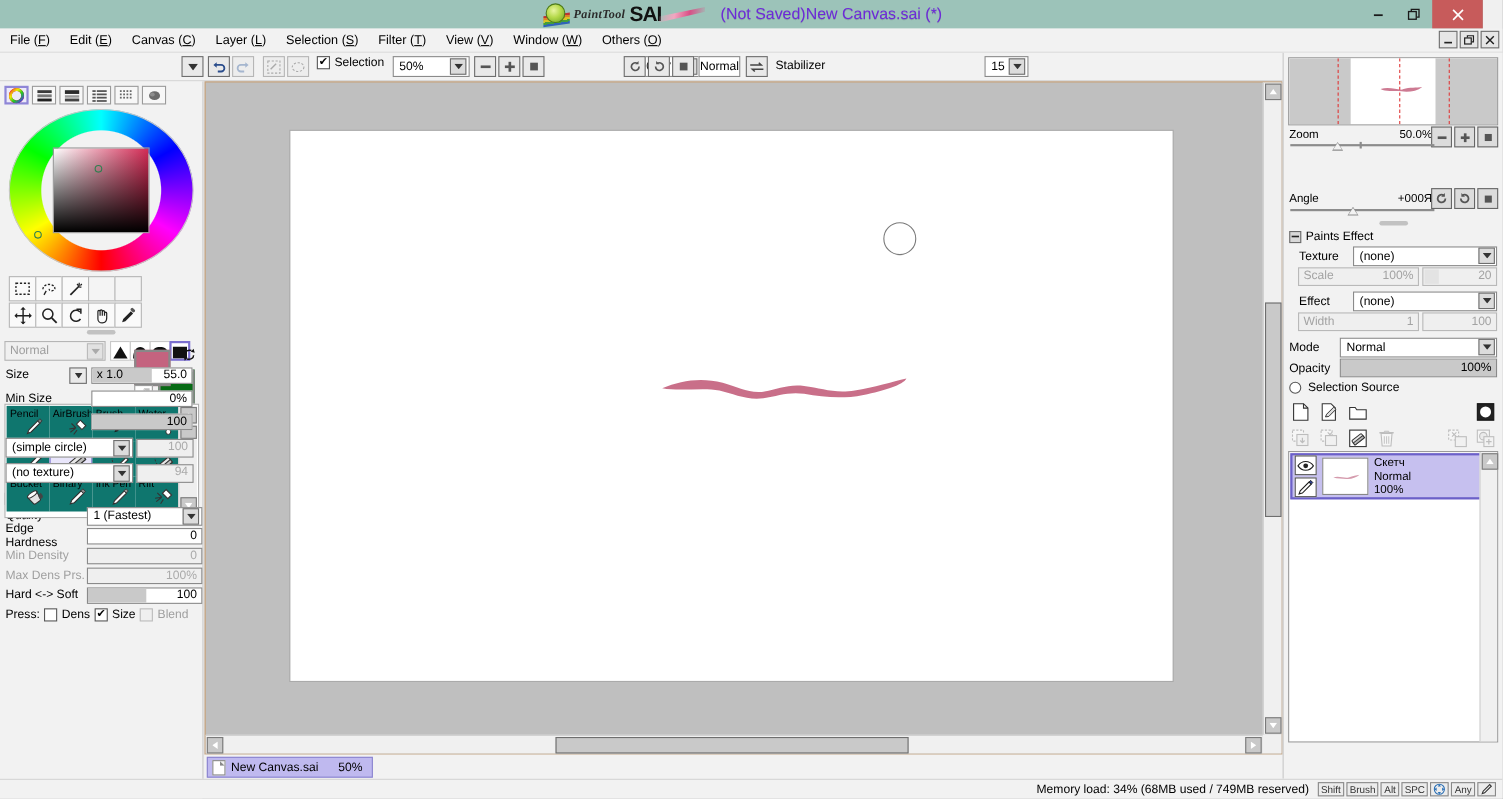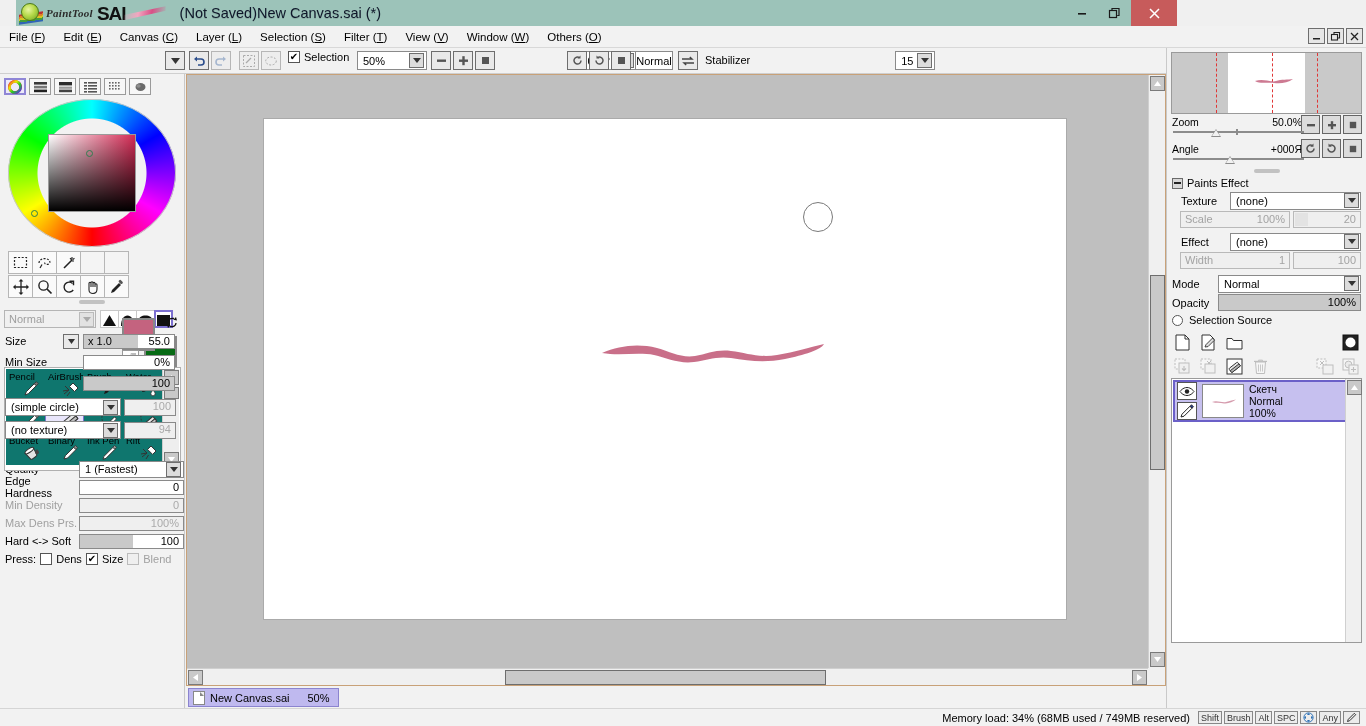--- a/index.html
+++ b/index.html
@@ -10,23 +10,23 @@
     font-size:11px;
     color:#000;
     background:#f0f0f0;
     overflow:hidden;
     -webkit-font-smoothing:none;
   }
   .app { position:relative; width:1366px; height:726px; }
 
   
   .titlebar {
-    position:absolute; left:16px; top:0; width:1161px; height:26px;
+    position:absolute; left:0; top:0; width:1348px; height:26px;
     background:#9cc3b9;
-    display:flex; align-items:center;
+    display:flex; align-items:center;justify-content:center;
   }
   .logo-box { width:26px; height:22px; margin-left:3px; position:relative; }
   .logo-circle{
     position:absolute; left:2px; top:1px; width:18px; height:18px;
     border-radius:50%;
     background:radial-gradient(circle at 40% 35%, #e8f5a0 0%, #b5d94a 45%, #6aa320 100%);
     border:1px solid #4d7a18;
   }
   .logo-strips{
     position:absolute; left:0px; top:11px; width:24px; height:10px;
@@ -43,21 +43,21 @@
     font-family:"Liberation Sans", sans-serif;
     font-weight:bold; font-size:19px; color:#111;
     letter-spacing:-1px; margin-left:4px; line-height:1;
   }
   .logo-swoosh{
     width:42px;height:16px;margin-left:-2px;
     background:linear-gradient(100deg, rgba(255,255,255,0) 0%, #f3a6c0 35%, #d94f86 65%, rgba(255,255,255,0) 100%);
     clip-path:polygon(0 62%,100% 8%,100% 36%,0 96%);
   }
   .title-text {
-    margin-left:14px; font-size:14.5px; color:#0f172a;
+    margin-left:14px; font-size:14.5px; color:#6d28d9;
     text-shadow:0 1px 0 rgba(0,0,0,.12);
   }
   .win-btns { position:absolute; right:0; top:0; height:26px; display:flex; }
   .win-btn {
     width:33px; height:26px; display:flex; align-items:center; justify-content:center;
     color:#1a1a1a; font-size:13px;
   }
   .win-btn.close { width:46px; background:#c75b5b; color:#fff; font-size:15px; }
   .win-btn svg { display:block; }
 
@@ -1062,21 +1062,21 @@
       </span>
     </div>
     <div style="margin:0 62px 0 6px;" class="nav-slider">
       <div class="nav-track"></div>
       <div class="nav-tick" style="left:63px;"></div>
       <div class="nav-knob" style="left:38px;">
           <i></i>
         </div>
     </div>
 
-    <div class="navrow" style="padding-top:5px;">
+    <div class="navrow" style="padding-top:5px;margin-top:32px;">
       <span class="navlbl">Angle</span>
       <span class="navlbl" style="margin-left:auto; margin-right:60px;">+000Я</span>
       <span class="navbtns" style="top:1px;">
         <span class="navbtn">
           <svg width="13" height="13" viewBox="0 0 13 13">
               <path d="M10 6.5a3.5 3.5 0 11-1.6-2.9" fill="none" stroke="#555" stroke-width="1.6"></path>
               <path d="M9.5 1.5v3.3h-3.3z" fill="#555"></path>
             </svg>
         </span>
         <span class="navbtn">

